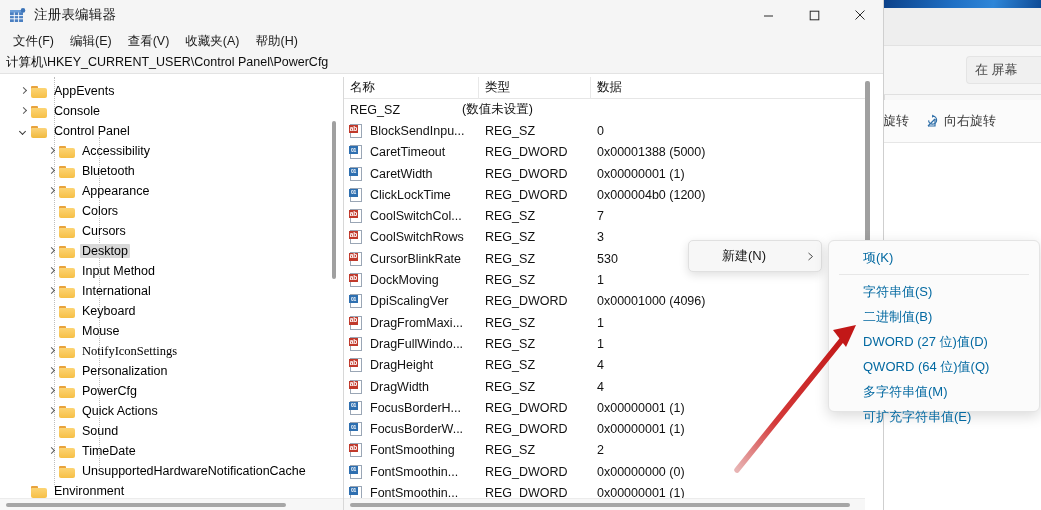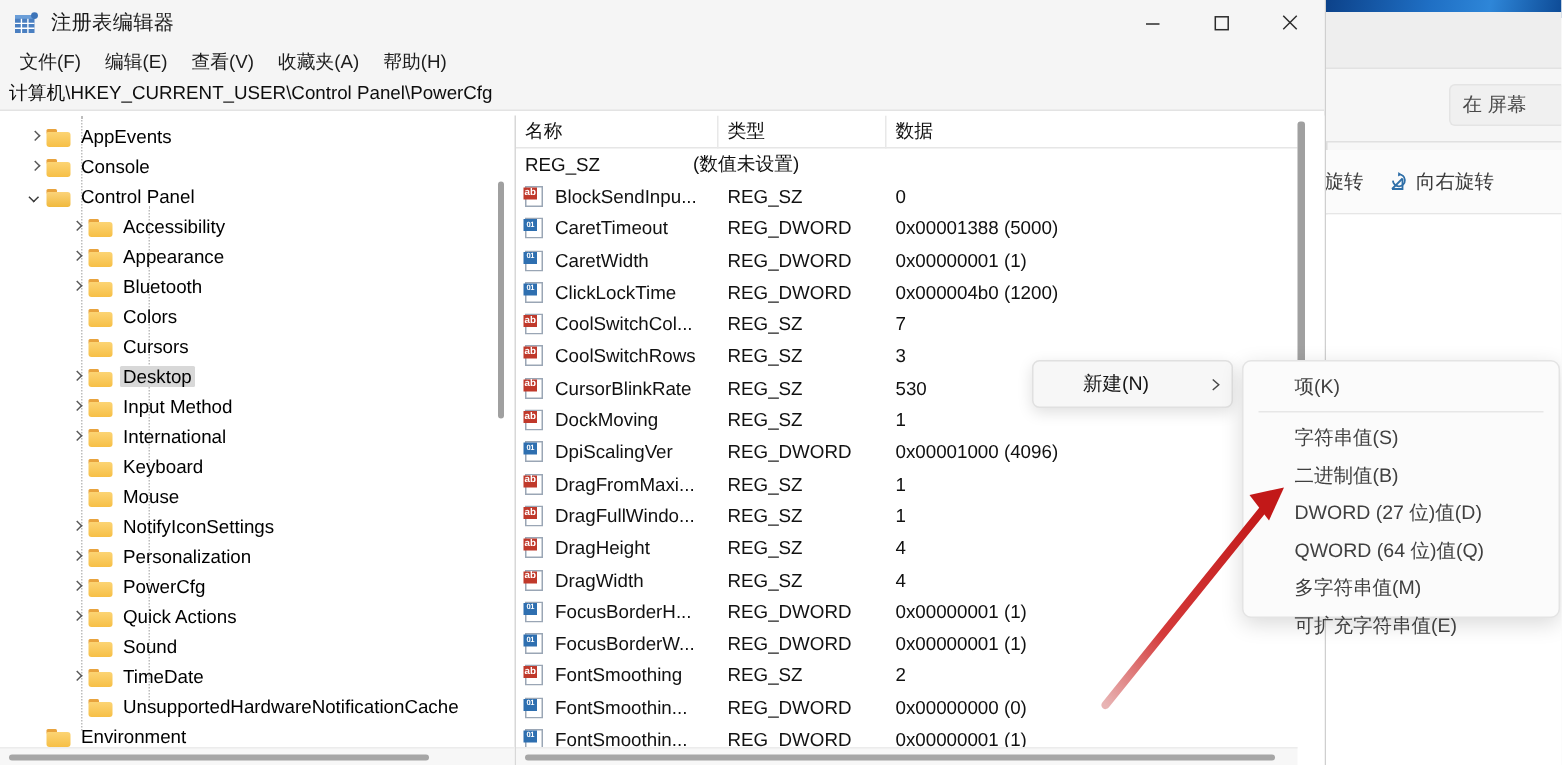--- a/index.html
+++ b/index.html
@@ -227,21 +227,21 @@
     color: #4a4a4a; font-size: 11px;
   }
   .ctx-sub {
     position: absolute; left: 828px; top: 240px; width: 212px; height: 172px;
     background: #fbfbfb; border: 1px solid #e4e4e4; border-radius: 6px;
     box-shadow: 0 4px 14px rgba(0,0,0,.15);
     padding: 4px 0;
   }
   .ctx-item {
     height: 25px; display: flex; align-items: center; padding-left: 34px;
-    font-size: 13px; color: #404040; white-space: nowrap;
+    font-size: 13px; color: #0369a1; white-space: nowrap;
   }
   .ctx-sep {
     height: 1px; background: #e7e7e7; margin: 4px 10px 4px 10px;
   }
 
   
   .arrow-layer {
     position: absolute; left: 0; top: 0; width: 1041px; height: 510px;
     pointer-events: none;
   }
@@ -350,28 +350,28 @@
               <span class="tlabel">Control Panel</span>
             </div>
             <div class="tnode" style="padding-left: 46px;">
               <span class="tw chev"></span>
               <span class="folder"></span>
               <span class="tlabel">Accessibility</span>
             </div>
             <div class="tnode" style="padding-left: 46px;">
               <span class="tw chev"></span>
               <span class="folder"></span>
+              <span class="tlabel">Bluetooth</span>
+            </div>
+            <div class="tnode" style="padding-left: 46px;">
+              <span class="tw chev"></span>
+              <span class="folder"></span>
               <span class="tlabel">Appearance</span>
             </div>
             <div class="tnode" style="padding-left: 46px;">
-              <span class="tw chev"></span>
-              <span class="folder"></span>
-              <span class="tlabel">Bluetooth</span>
-            </div>
-            <div class="tnode" style="padding-left: 46px;">
               <span class="tw"></span>
               <span class="folder"></span>
               <span class="tlabel">Colors</span>
             </div>
             <div class="tnode" style="padding-left: 46px;">
               <span class="tw"></span>
               <span class="folder"></span>
               <span class="tlabel">Cursors</span>
             </div>
             <div class="tnode sel" style="padding-left: 46px;">
@@ -392,21 +392,21 @@
             <div class="tnode" style="padding-left: 46px;">
               <span class="tw"></span>
               <span class="folder"></span>
               <span class="tlabel">Keyboard</span>
             </div>
             <div class="tnode" style="padding-left: 46px;">
               <span class="tw"></span>
               <span class="folder"></span>
               <span class="tlabel">Mouse</span>
             </div>
-            <div class="tnode" style="padding-left: 46px;">
+            <div class="tnode" style="padding-left: 46px; font-family: Liberation Serif, serif;">
               <span class="tw chev"></span>
               <span class="folder"></span>
               <span class="tlabel">NotifyIconSettings</span>
             </div>
             <div class="tnode" style="padding-left: 46px;">
               <span class="tw chev"></span>
               <span class="folder"></span>
               <span class="tlabel">Personalization</span>
             </div>
             <div class="tnode" style="padding-left: 46px;">

